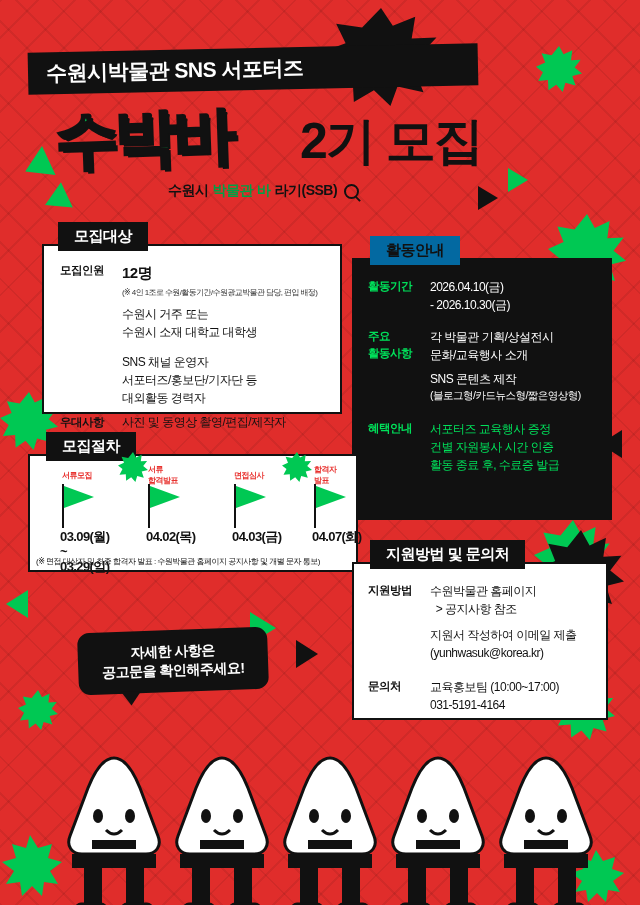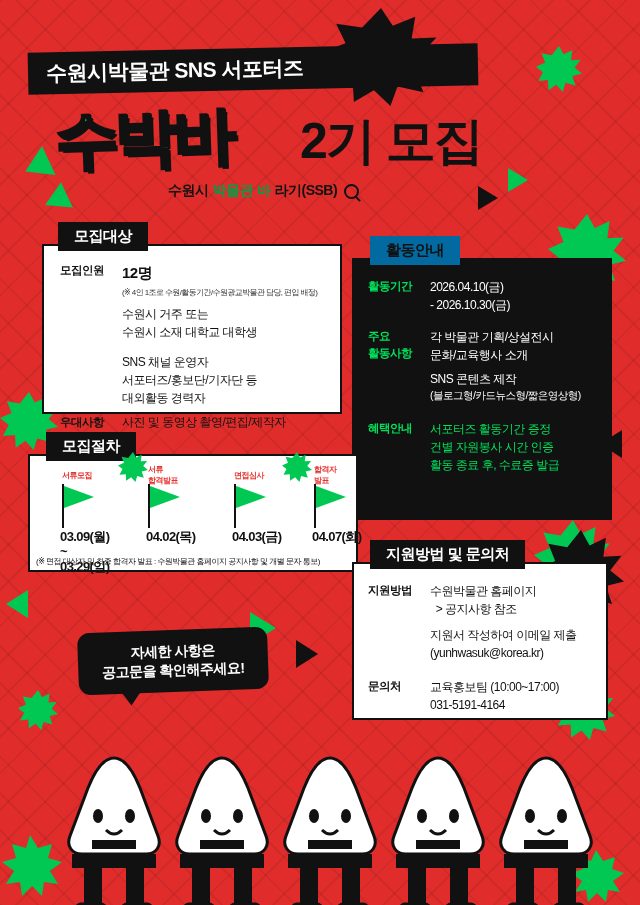--- a/index.html
+++ b/index.html
@@ -203,21 +203,21 @@
       <div class="val">
         <div>각 박물관 기획/상설전시</div>
         <div>문화/교육행사 소개</div>
         <div style="margin-top:6px;">SNS 콘텐츠 제작</div>
         <div style="font-size:10.5px;">(블로그형/카드뉴스형/짧은영상형)</div>
       </div>
     </div>
     <div class="row" style="margin-top:16px;">
       <div class="lbl">혜택안내</div>
       <div class="val green">
-        <div>서포터즈 활동기간 증정</div>
+        <div>서포터즈 교육행사 증정</div>
         <div>건별 자원봉사 시간 인증</div>
         <div>활동 종료 후, 수료증 발급</div>
       </div>
     </div>
   </div>
 
   <div class="tab" style="left:46px;top:432px;">모집절차</div>
   <div class="panel" style="left:28px;top:454px;width:330px;height:118px;"></div>
   <div class="greenburst" style="left:118px;top:452px;width:30px;height:30px;z-index:7;"></div>
   <div class="greenburst" style="left:282px;top:452px;width:30px;height:30px;z-index:7;"></div>

